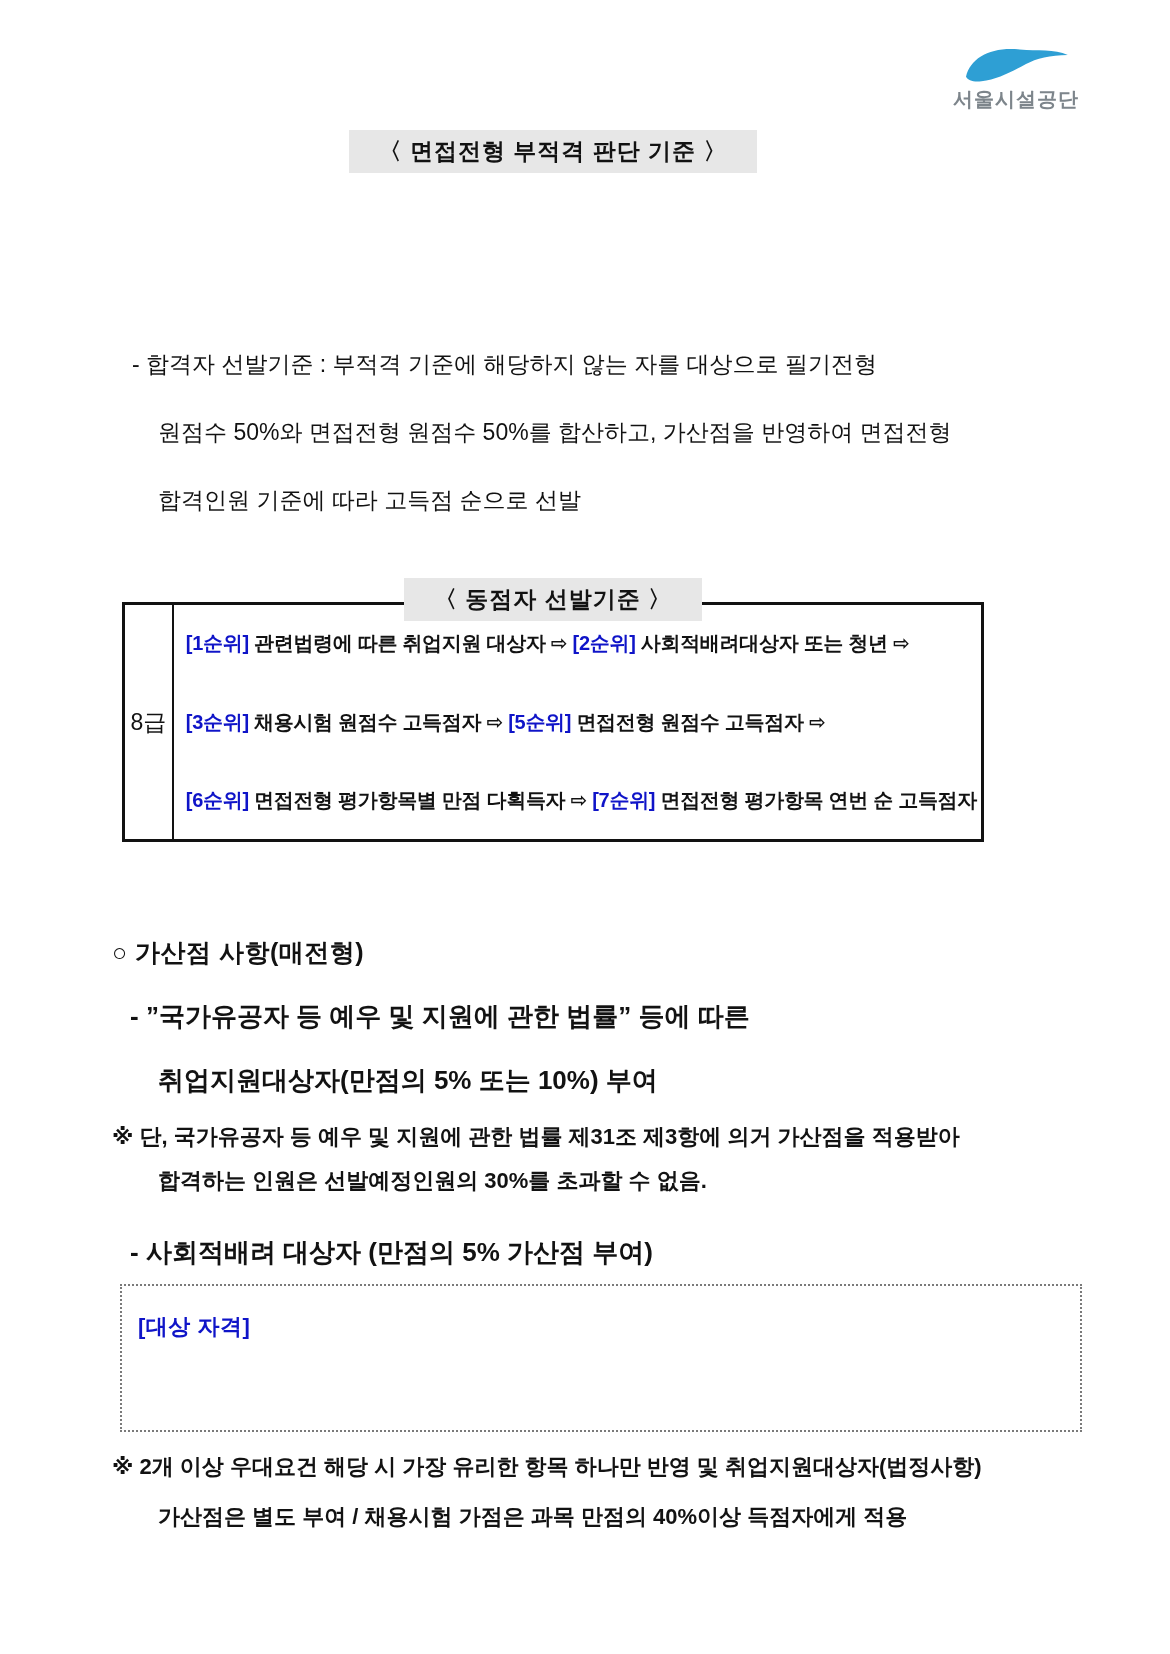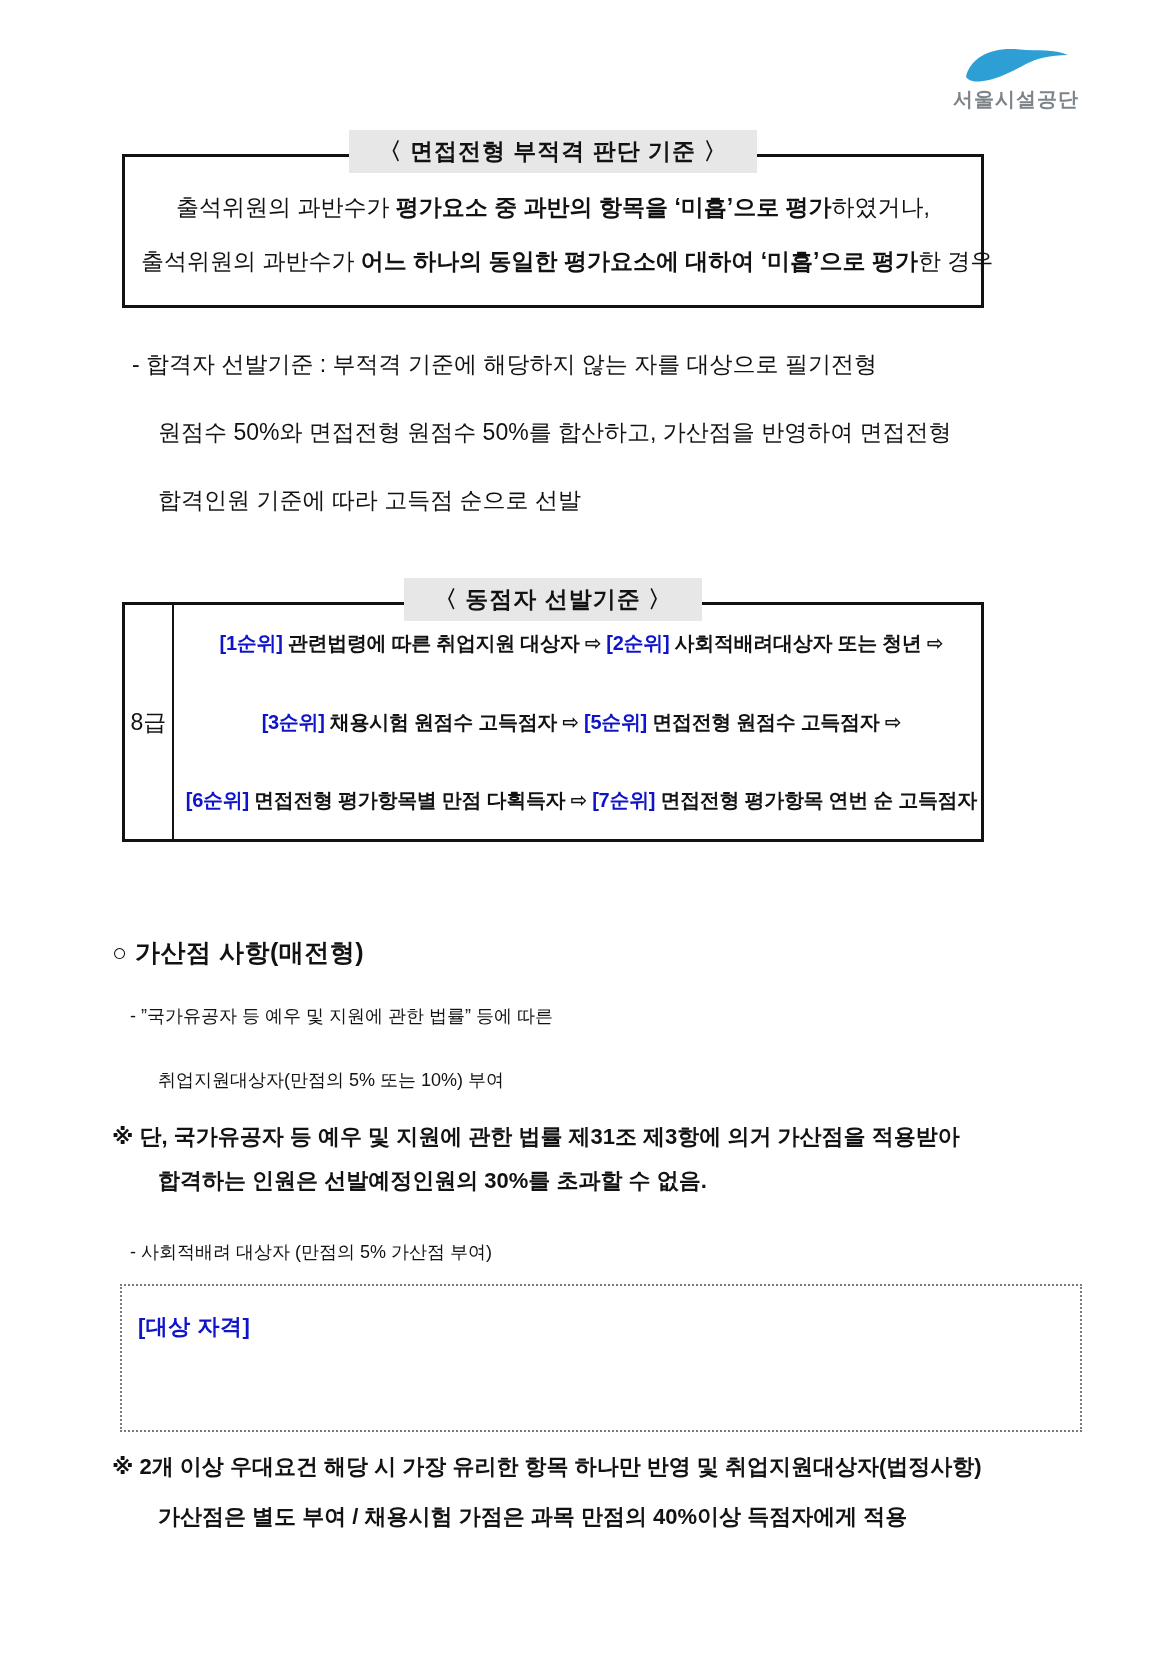--- a/index.html
+++ b/index.html
@@ -37,26 +37,26 @@
   .selection{position:absolute;left:132px;top:350px;width:960px;font-size:23px;line-height:28px;}
   .selection .sline{margin-bottom:40px;white-space:nowrap;}
   .selection .indent{padding-left:26px;}
 
   
   .box2{top:578px;}
   .tie-table{display:flex;height:240px;}
   .grade-cell{width:116px;border-right:2px solid var(--ink);display:flex;
     align-items:center;justify-content:center;font-size:23px;}
   .rules{flex:1;padding:26px 4px 26px 12px;display:flex;flex-direction:column;
-    justify-content:space-between;text-align:center;}
+    justify-content:space-between;}
   .rule{font-size:20px;font-weight:bold;line-height:25px;white-space:nowrap;letter-spacing:-0.3px;}
 
   
   .bonus-heading{position:absolute;left:112px;top:936px;font-size:25px;font-weight:bold;letter-spacing:0.5px;}
-  .t-line{position:absolute;font-size:18px;line-height:28px;white-space:nowrap;}
+  .t-line{position:absolute;font-size:26px;line-height:28px;white-space:nowrap;font-weight:bold;}
   .item1-l1{left:130px;top:1002px;}
   .item1-l2{left:158px;top:1066px;}
   .note{position:absolute;font-size:22px;font-weight:bold;line-height:30px;}
   .note .nline{white-space:nowrap;}
   .note .nline.indent{padding-left:46px;}
   .note1{left:112px;top:1122px;}
   .note1 .nline + .nline{margin-top:14px;}
   .item2{left:130px;top:1238px;text-align:right;}
 
   
@@ -76,24 +76,20 @@
   <div class="logo">
     <svg class="logo-wave" viewBox="0 0 120 44" xmlns="http://www.w3.org/2000/svg" aria-hidden="true">
       <path fill="currentColor" d="M5 36 C 10 15, 32 3, 64 6 C 84 8, 102 5, 117 12 C 98 12, 82 16, 71 22
            C 56 30, 40 39, 22 41 C 13 42, 7 40, 5 36 Z"></path>
     </svg>
     <div class="logo-text">서울시설공단</div>
   </div>
 
   <section class="framed box1">
     <div class="frame-label">〈 면접전형 부적격 판단 기준 〉</div>
-    <div class="frame-body">
-      <p class="bline"><span>출석위원의 과반수가 </span><span class="b">평가요소 중 과반의 항목을 ‘미흡’으로 평가</span><span>하였거나,</span></p>
-      <p class="bline"><span>출석위원의 과반수가 </span><span class="b">어느 하나의 동일한 평가요소에 대하여 ‘미흡’으로 평가</span><span>한 경우</span></p>
-    </div>
   </section>
 
   <section class="selection">
     <p class="sline">- 합격자 선발기준 : 부적격 기준에 해당하지 않는 자를 대상으로 필기전형</p>
     <p class="sline indent">원점수 50%와 면접전형 원점수 50%를 합산하고, 가산점을 반영하여 면접전형</p>
     <p class="sline indent">합격인원 기준에 따라 고득점 순으로 선발</p>
   </section>
 
   <section class="framed box2">
     <div class="frame-label">〈 동점자 선발기준 〉</div>

